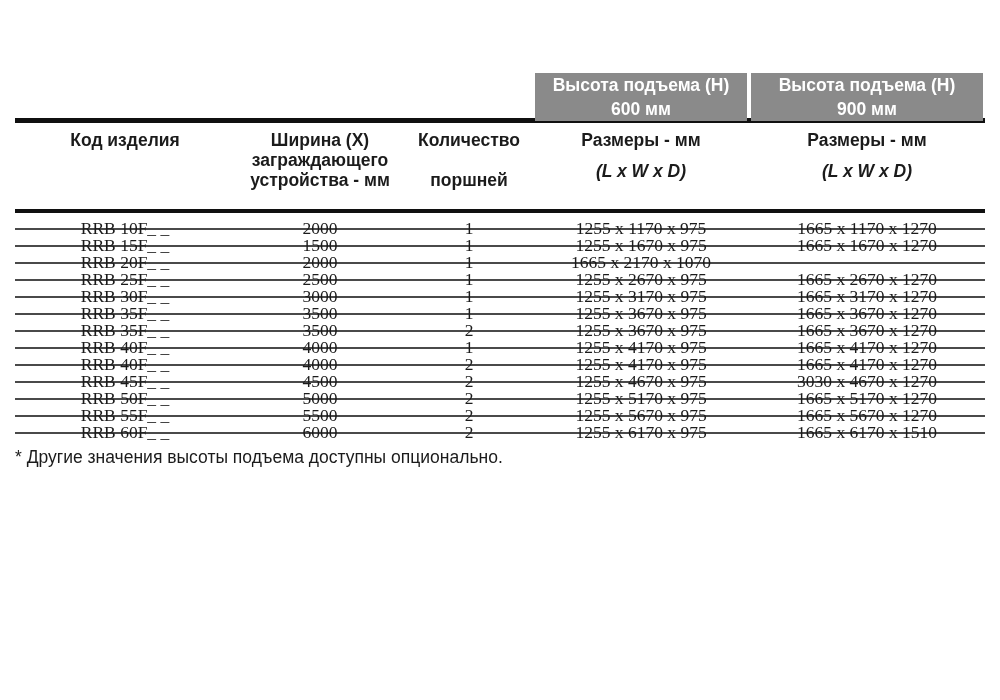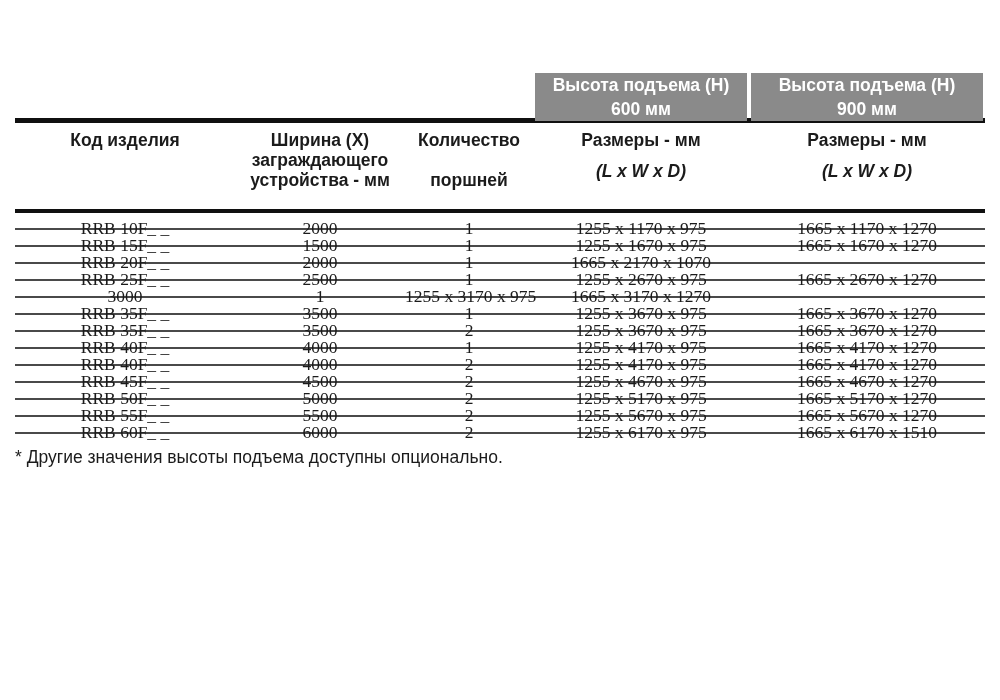--- a/index.html
+++ b/index.html
@@ -153,20 +153,21 @@
         <div class="td">1665 x 2170 x 1070</div>
       </div>
       <div class="trow">
         <div class="td">RRB 25F_ _</div>
         <div class="td">2500</div>
         <div class="td">1</div>
         <div class="td">1255 x 2670 x 975</div>
         <div class="td">1665 x 2670 x 1270</div>
       </div>
       <div class="trow">
+        <div class="td">RRB 30F_ _</div>
         <div class="td">3000</div>
         <div class="td">1</div>
         <div class="td">1255 x 3170 x 975</div>
         <div class="td">1665 x 3170 x 1270</div>
       </div>
       <div class="trow">
         <div class="td">RRB 35F_ _</div>
         <div class="td">3500</div>
         <div class="td">1</div>
         <div class="td">1255 x 3670 x 975</div>
@@ -191,21 +192,21 @@
         <div class="td">4000</div>
         <div class="td">2</div>
         <div class="td">1255 x 4170 x 975</div>
         <div class="td">1665 x 4170 x 1270</div>
       </div>
       <div class="trow">
         <div class="td">RRB 45F_ _</div>
         <div class="td">4500</div>
         <div class="td">2</div>
         <div class="td">1255 x 4670 x 975</div>
-        <div class="td">1665 x 4670 x 1270</div>
+        <div class="td">3030 x 4670 x 1270</div>
       </div>
       <div class="trow">
         <div class="td">RRB 50F_ _</div>
         <div class="td">5000</div>
         <div class="td">2</div>
         <div class="td">1255 x 5170 x 975</div>
         <div class="td">1665 x 5170 x 1270</div>
       </div>
       <div class="trow">
         <div class="td">RRB 55F_ _</div>

